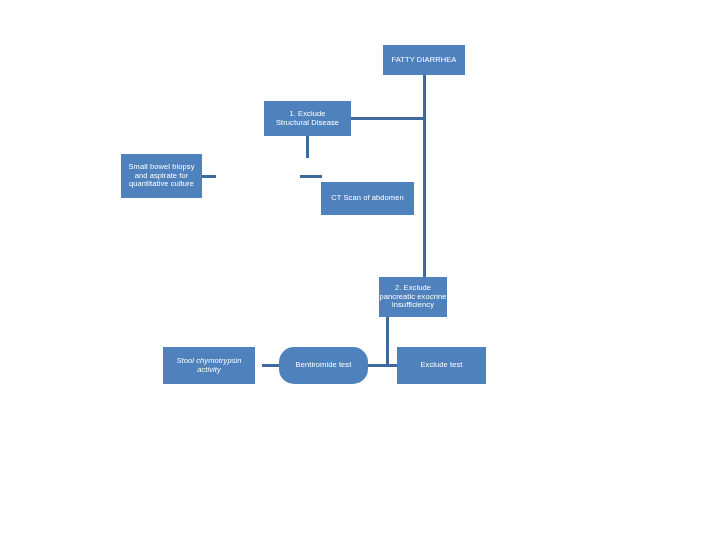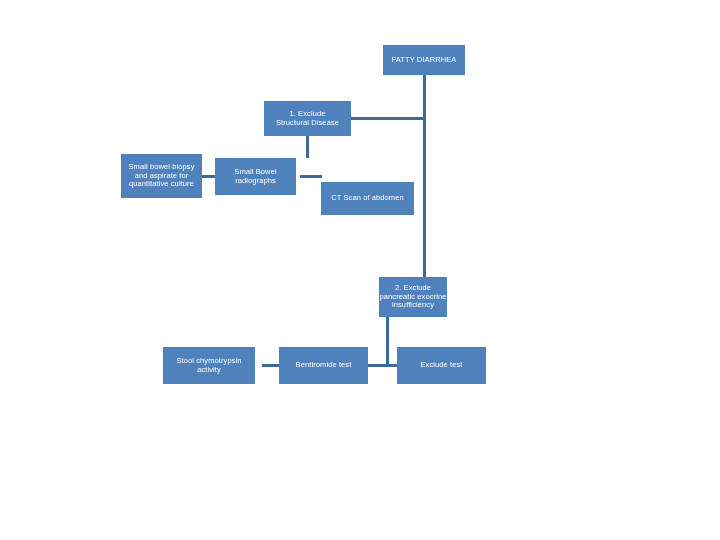--- a/index.html
+++ b/index.html
@@ -56,23 +56,21 @@
     <div class="conn conn-h" style="left: 300px; top: 175px; background: rgb(62, 106, 155); width: 22px;"></div>
     <div class="conn conn-v" style="left: 386px; top: 317px; background: rgb(62, 106, 155); height: 47px;"></div>
     <div class="conn conn-h" style="left: 368px; top: 364px; background: rgb(62, 106, 155); width: 30px;"></div>
     <div class="conn conn-h" style="left: 262px; top: 364px; background: rgb(62, 106, 155); width: 18px;"></div>
     <div class="node" style="left: 383px; top: 45px; width: 82px; height: 30px; background: rgb(79, 129, 189); color: rgb(255, 255, 255); font-size: 7.5px;"><span>FATTY DIARRHEA</span></div>
     <div class="node" style="left: 264px; top: 101px; width: 87px; height: 35px; background: rgb(79, 129, 189); color: rgb(255, 255, 255); font-size: 7.5px;"><span>1.  Exclude
 Structural Disease</span></div>
     <div class="node" style="left: 121px; top: 154px; width: 81px; height: 44px; background: rgb(79, 129, 189); color: rgb(255, 255, 255); font-size: 7.5px;"><span>Small bowel biopsy
 and aspirate for
 quantitative culture</span></div>
-    <div class="node" style="left: 215px; top: 158px; width: 81px; height: 37px; background: rgb(79, 129, 189); color: rgb(255, 255, 255); font-size: 7.5px;"><span>Small Bowel
-radiographs</span></div>
     <div class="node" style="left: 321px; top: 160px; width: 93px; height: 33px; background: rgb(79, 129, 189); color: rgb(255, 255, 255); font-size: 7.5px; margin-top: 22px;"><span>CT Scan of abdomen</span></div>
     <div class="node" style="left: 379px; top: 277px; width: 68px; height: 40px; background: rgb(79, 129, 189); color: rgb(255, 255, 255); font-size: 7.5px;"><span>2.  Exclude
 pancreatic exocrine
 insufficiency</span></div>
-    <div class="node" style="left: 163px; top: 347px; width: 92px; height: 37px; background: rgb(79, 129, 189); color: rgb(255, 255, 255); font-size: 7.5px;"><span>Stool chymotrypsin
+    <div class="node" style="left: 163px; top: 347px; width: 92px; height: 37px; background: rgb(79, 129, 189); color: rgb(255, 255, 255); font-size: 7.5px; font-style: italic;"><span>Stool chymotrypsin
 activity</span></div>
-    <div class="node" style="left: 279px; top: 347px; width: 89px; height: 37px; background: rgb(79, 129, 189); color: rgb(255, 255, 255); font-size: 7.5px;"><span>Bentiromide test</span></div>
+    <div class="node" style="left: 279px; top: 347px; width: 89px; height: 37px; background: rgb(79, 129, 189); color: rgb(255, 255, 255); font-size: 7.5px; border-radius: 15px;"><span>Bentiromide test</span></div>
     <div class="node" style="left: 397px; top: 347px; width: 89px; height: 37px; background: rgb(79, 129, 189); color: rgb(255, 255, 255); font-size: 7.5px;"><span>Exclude test</span></div>
   </div>
 
 </body></html>

